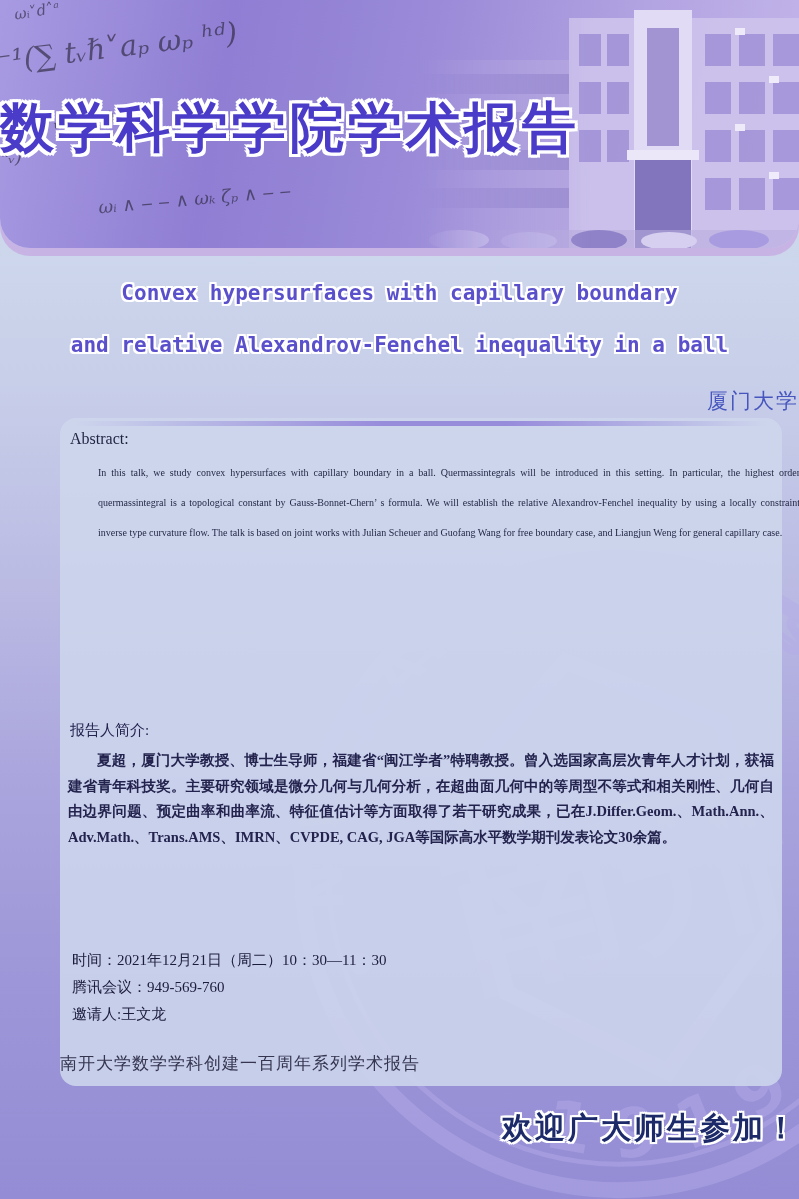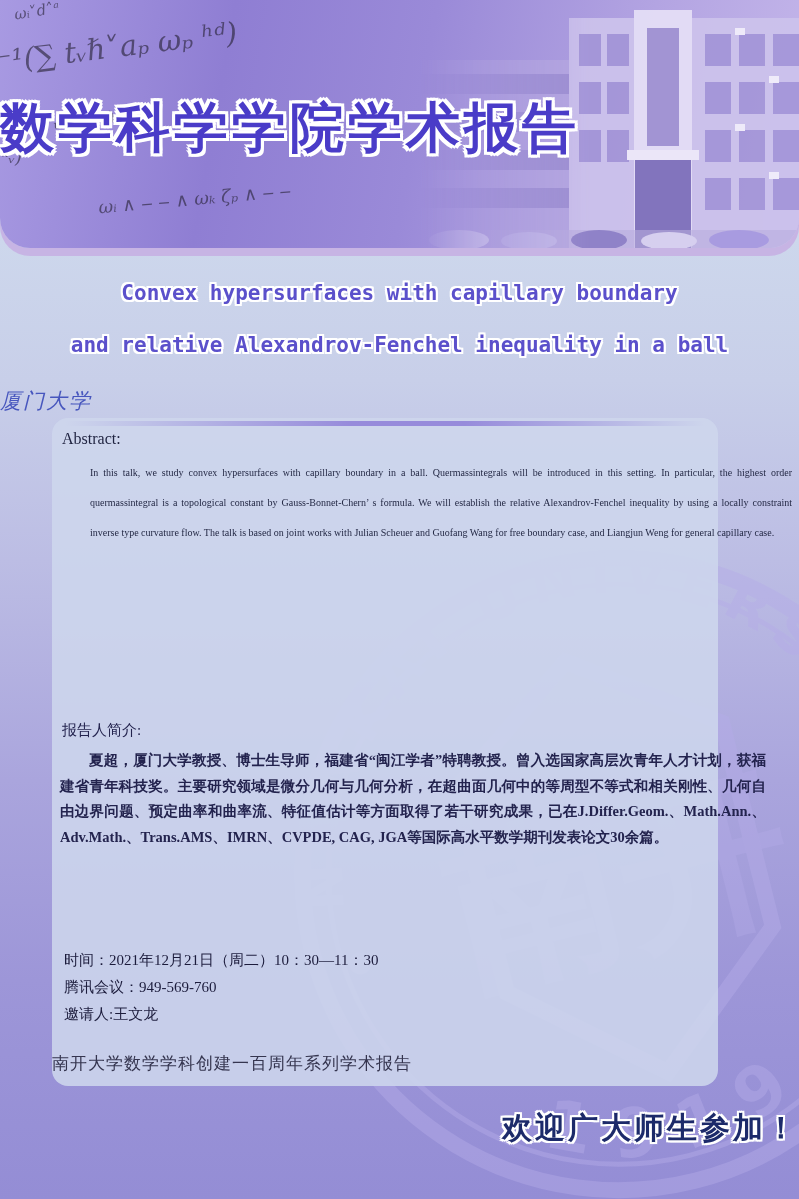--- a/index.html
+++ b/index.html
@@ -41,25 +41,25 @@
   .talk-line{
     position:absolute; left:0; width:100%; text-align:center; z-index:2;
     font-family:"DejaVu Sans Mono", monospace; font-weight:bold; font-size:21px;
     color:#5b50cb;
     text-shadow:-2px -2px 0 #fff, 2px -2px 0 #fff, -2px 2px 0 #fff, 2px 2px 0 #fff,
                 -2px 0 0 #fff, 2px 0 0 #fff, 0 -2px 0 #fff, 0 2px 0 #fff;
   }
   .t1{ top:281px; } .t2{ top:318px;margin-top:15px; }
   .speaker{ position:absolute; top:350px; left:0; width:100%; text-align:center; z-index:2;
     font-size:23px; color:#4756be; letter-spacing:2px; }
-  .affiliation{ position:absolute; top:387px; left:0; width:100%; text-align:left; z-index:2;
-    font-size:21px; color:#4756be; letter-spacing:2px;font-style:italic; }
+  .affiliation{ position:absolute; top:387px; left:0; width:100%; text-align:right; z-index:2;
+    font-size:21px; color:#4756be; letter-spacing:2px; }
   
   .card{
-    position:absolute; left:52px; top:418px; width:666px; height:668px; z-index:2;
+    position:absolute; left:60px; top:418px; width:722px; height:668px; z-index:2;
     background:rgba(206,215,237,.87); border-radius:16px;
   }
   .card-topline{ position:absolute; top:3px; left:0; width:100%; height:5px; border-radius:3px;
     background:linear-gradient(90deg, rgba(141,126,216,0) 2%, rgba(141,126,216,.85) 45%,
                rgba(141,126,216,.85) 62%, rgba(141,126,216,0) 98%); }
   .abstract-label{ position:absolute; top:12px; left:10px; font-size:16px; color:#1f2340; }
   .abstract-body{
     position:absolute; top:40px; left:10px; width:702px;
     font-size:10px; line-height:30px; text-align:justify; color:#1f2440;margin-left:28px;
   }

